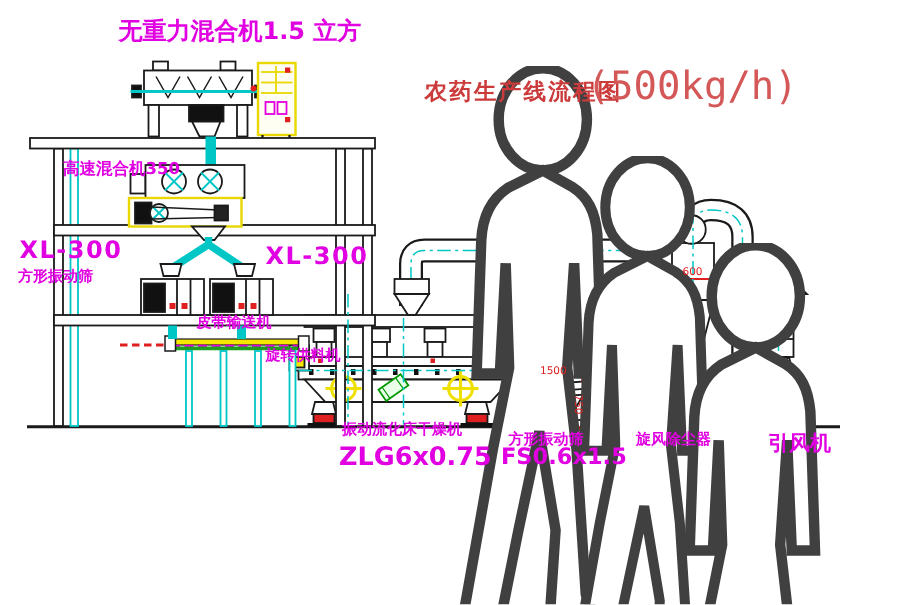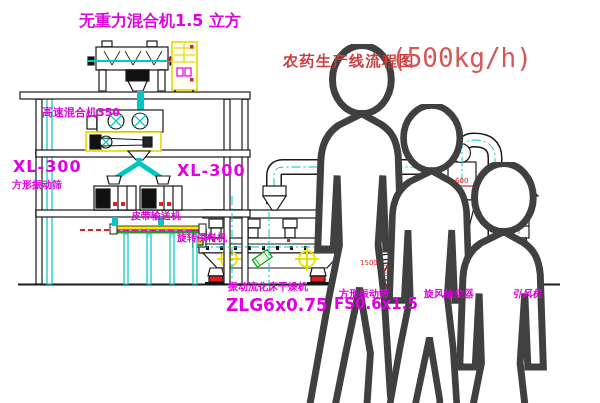--- a/index.html
+++ b/index.html
@@ -15,23 +15,23 @@
   .l-xl1{left:13px;top:159px;font-size:16px;letter-spacing:1px;}
   .l-pul1{left:12px;top:180px;font-size:10px;}
   .l-xl2{left:177px;top:163px;font-size:16px;letter-spacing:1px;}
   .l-pul2{left:177px;top:185px;font-size:10px;margin-top:48px;}
   .l-belt{left:131px;top:211px;font-size:10px;}
   .l-dryn{left:228px;top:282px;font-size:10px;}
   .l-drym{left:226px;top:297px;font-size:17px;}
   .l-scrn{left:339px;top:289px;font-size:10px;}
   .l-scrm{left:334px;top:297px;font-size:15px;}
   .l-cyc{left:424px;top:289px;font-size:10px;}
-  .l-fan{left:512px;top:289px;font-size:10px;font-style:italic;}
+  .l-fan{left:512px;top:289px;font-size:14px;}
   .dim{position:absolute;color:#e02020;font-weight:normal;font-size:7px;line-height:1;white-space:nowrap;}
-  .d-1500{left:360px;top:260px;}
+  .d-1500{left:360px;top:244px;}
   .d-750{left:388px;top:263px;transform:rotate(90deg);transform-origin:left top;}
   .d-600{left:455px;top:178px;}
 </style>
 </head>
 <body>
 
 <div class="stage">
 
 <svg width="600" height="403" viewBox="0 0 600 403">
   <defs>

